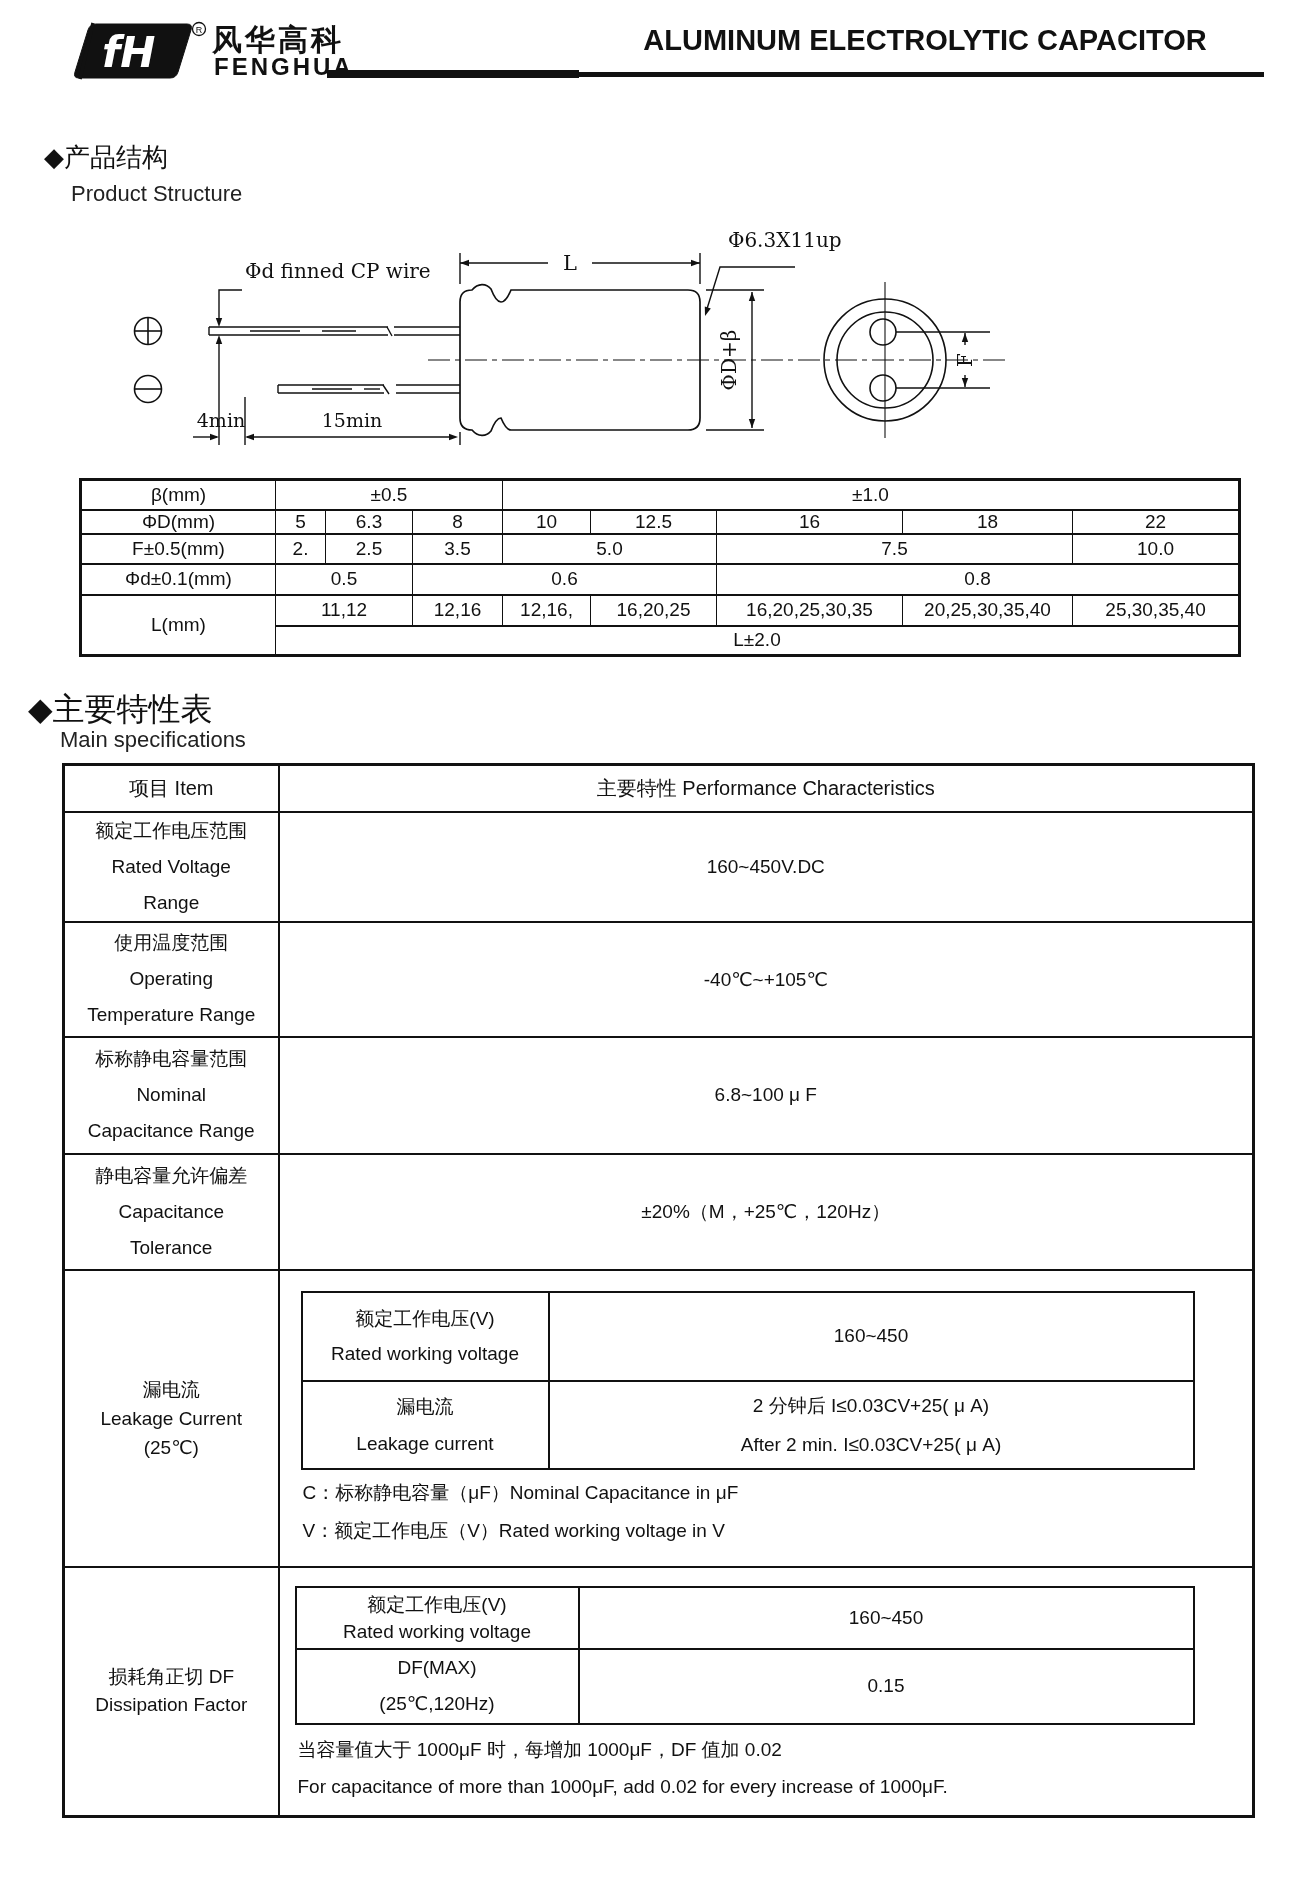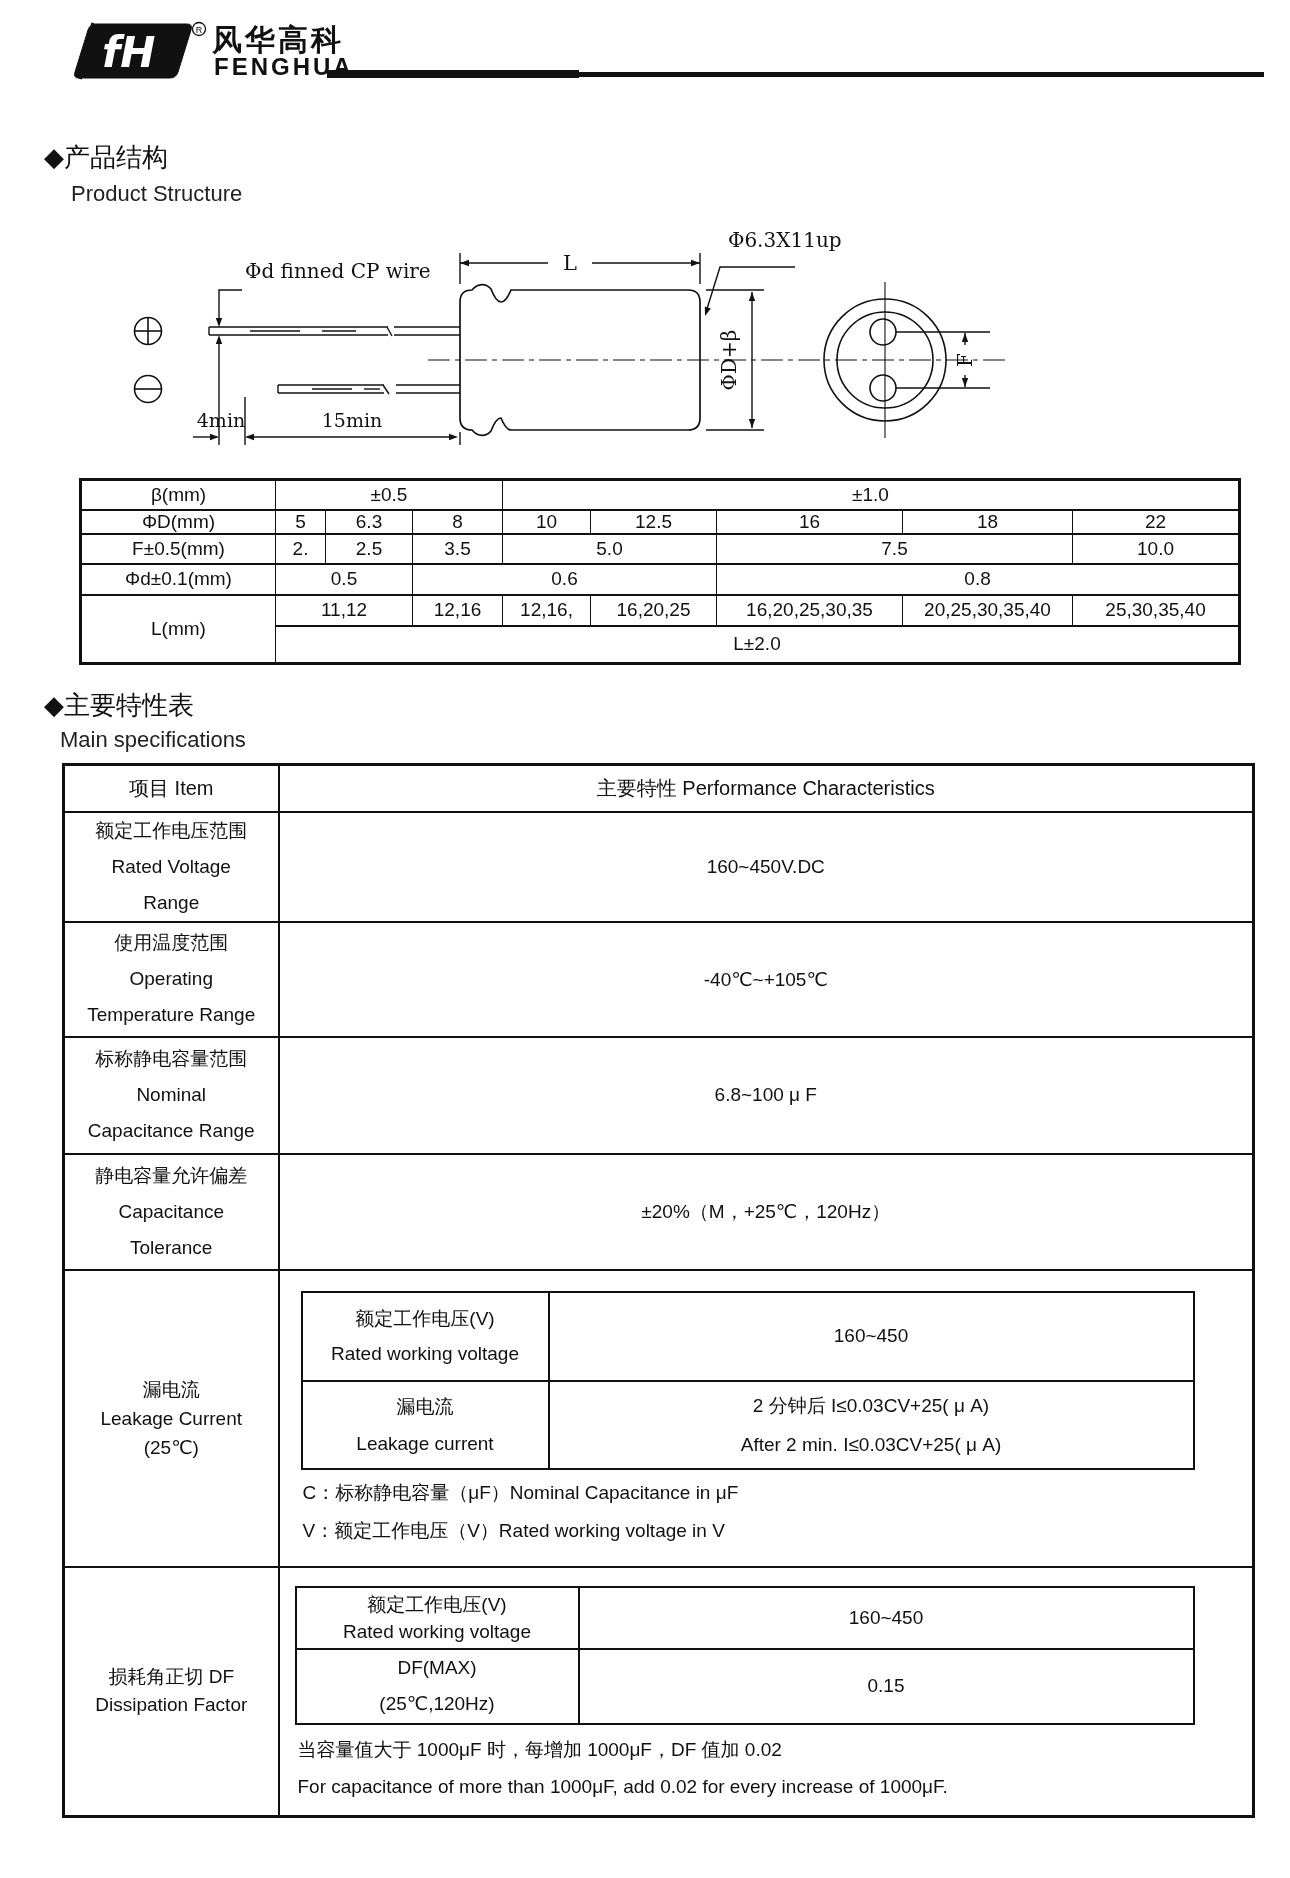--- a/index.html
+++ b/index.html
@@ -33,20 +33,21 @@
     <svg width="150" height="62" viewBox="0 0 150 62">
       <path d="M38,4 Q32,4 30,10 L17,52 Q15,58 21,58 L112,58 Q118,58 120,52 L133,10 Q135,4 129,4 Z" fill="#111" stroke="none"></path>
       <line x1="35" y1="3" x2="22" y2="59" stroke="#fff" stroke-width="3.5"></line>
       <text x="44" y="47" font-size="42" font-style="italic" font-weight="bold" fill="#fff" stroke="none" font-family="'DejaVu Sans',sans-serif">fH</text>
       <circle cx="141" cy="9" r="6.5" fill="none" stroke-width="1.3"></circle>
       <text x="141" y="13" font-size="9" text-anchor="middle" fill="#111" stroke="none">R</text>
     </svg>
   </div>
   <div class="abs b" style="left:212px;top:20px;font-size:30px;letter-spacing:3px">风华高科</div>
   <div class="abs b" style="left:214px;top:53px;font-size:24px;letter-spacing:3px">FENGHUA</div>
+  <div class="abs b" style="left:590px;top:24px;width:670px;text-align:center;font-size:29px">ALUMINUM ELECTROLYTIC CAPACITOR</div>
   <div class="abs" style="left:327px;top:70px;width:252px;height:8px;background:#111"></div>
   <div class="abs" style="left:330px;top:72px;width:934px;height:5px;background:#111"></div>
 
   <div class="abs" style="left:44px;top:140px;font-size:26px">◆产品结构</div>
   <div class="abs" style="left:71px;top:181px;font-size:22px;color:#222">Product Structure</div>
 
   <svg class="abs" style="left:0;top:218px" width="1290" height="252" viewBox="0 218 1290 252" fill="none" stroke-width="1.4">
 
     <g>
       <circle cx="148" cy="331" r="13.5" stroke-width="1.6"></circle>
@@ -186,27 +187,27 @@
       <tr style="height:31px">
         <td rowspan="2">L(mm)</td>
         <td colspan="2">11,12</td>
         <td>12,16</td>
         <td>12,16,</td>
         <td>16,20,25</td>
         <td>16,20,25,30,35</td>
         <td>20,25,30,35,40</td>
         <td>25,30,35,40</td>
       </tr>
-      <tr style="height:38px">
+      <tr style="height:30px">
         <td colspan="8">L±2.0</td>
       </tr>
     </tbody>
   </table>
 
-  <div class="abs" style="left:44px;top:688px;font-size:26px">◆主要特性表</div>
+  <div class="abs" style="left:28px;top:688px;font-size:32px">◆主要特性表</div>
   <div class="abs" style="left:60px;top:727px;font-size:22px;color:#222">Main specifications</div>
 
   <table class="spec abs" style="left:62px;top:763px;width:1190px">
     <colgroup>
         <col style="width:215px">
         <col style="width:975px">
       </colgroup>
     <tbody>
       <tr style="height:47px">
         <td class="lbl" style="font-size:20px">项目 Item</td>

